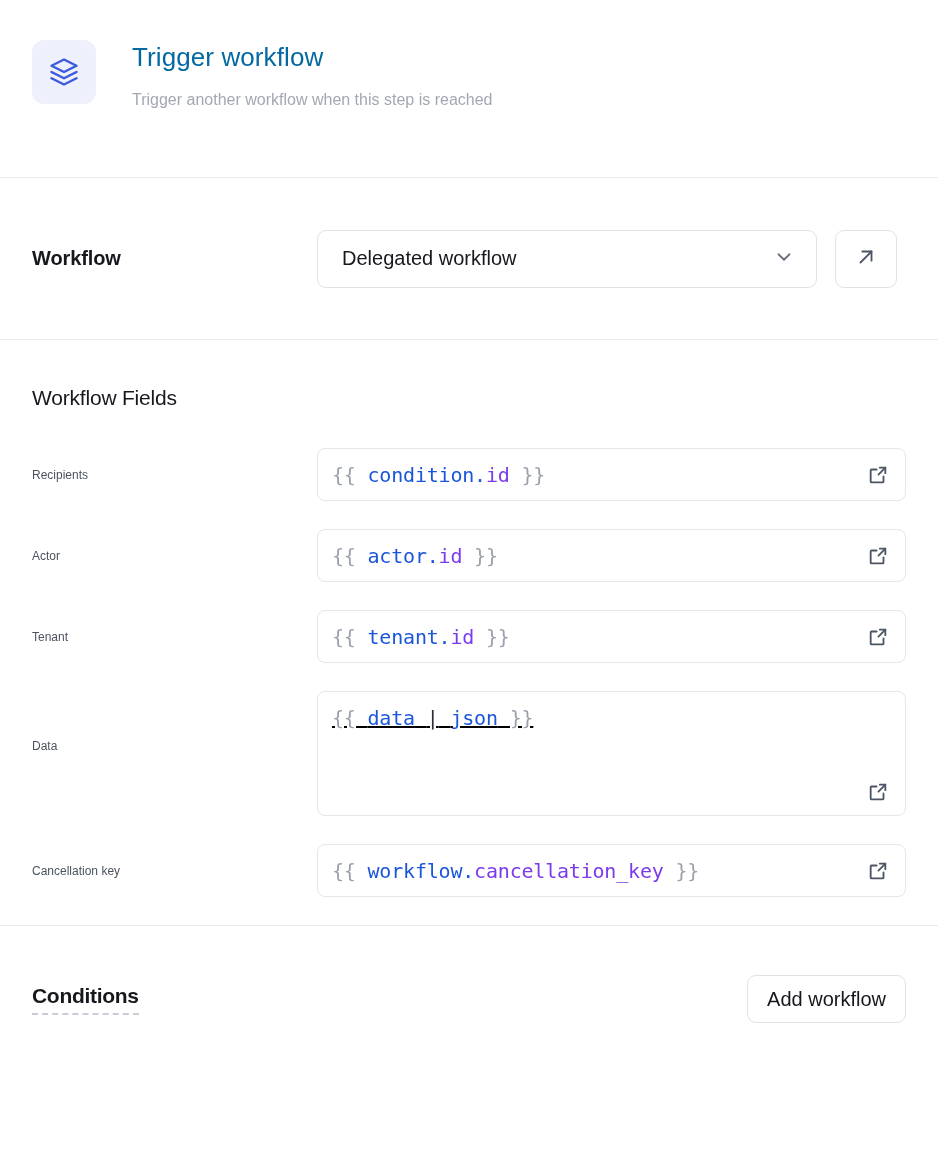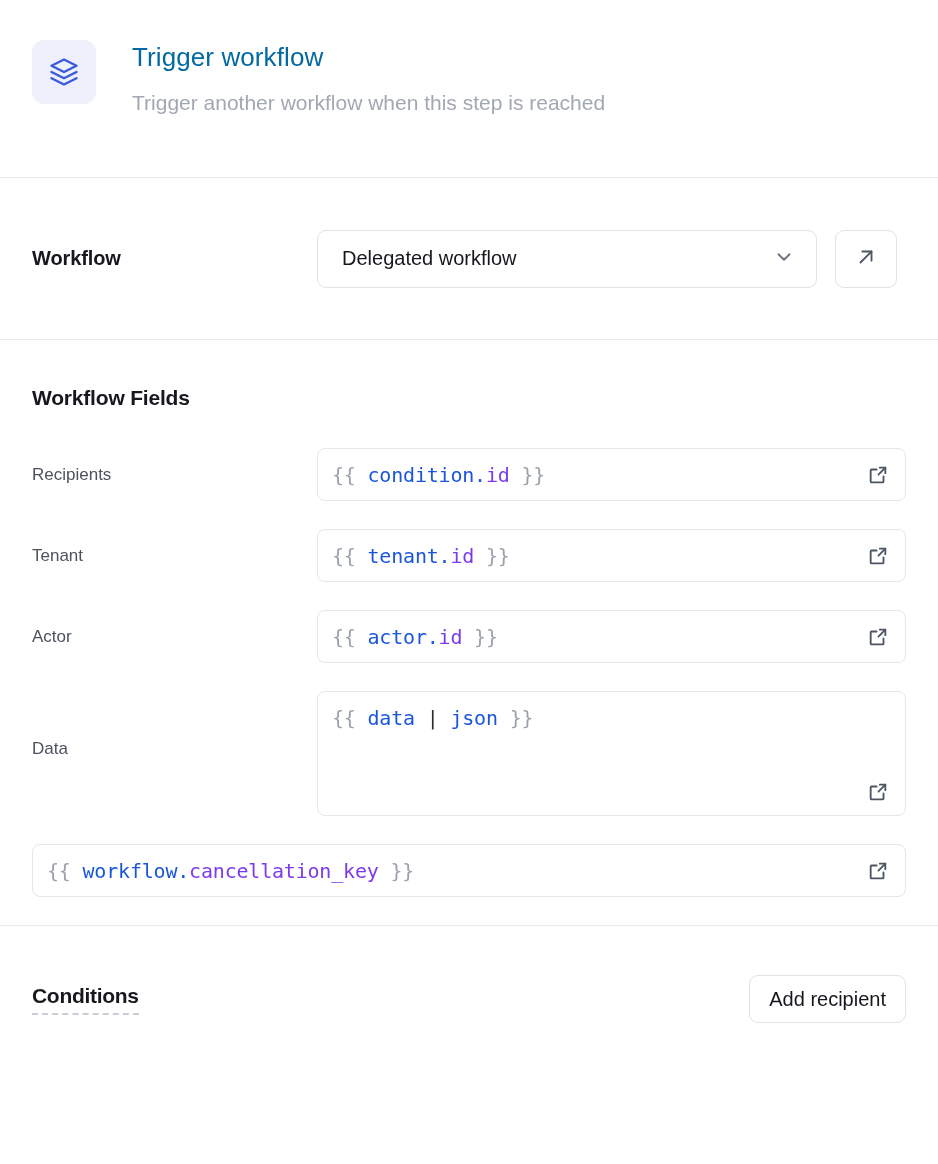--- a/index.html
+++ b/index.html
@@ -43,21 +43,21 @@
     padding-top: 12px;
   }
   .header-title {
     font-size: 26px;
     font-weight: 400;
     color: #0369a1;
     letter-spacing: 0.1px;
     line-height: 1.2;
   }
   .header-sub {
-    font-size: 21px;
+    font-size: 16px;
     font-weight: 400;
     color: #a2a8b2;
     margin-top: 17px;
     line-height: 1.2;
   }
 
   .divider {
     height: 1px;
     width: 100%;
     background: #e8eaed;
@@ -118,35 +118,35 @@
     align-items: center;
     justify-content: center;
   }
 
   
   .fields-section {
     padding: 0 32px;
   }
   .section-heading {
     font-size: 21px;
-    font-weight: 700;
+    font-weight: 400;
     color: #16181d;
     padding-top: 46px;
     letter-spacing: -0.2px;
   }
 
   .field-row {
     display: flex;
     align-items: center;
     margin-top: 0;
   }
   .field-label {
     width: 285px;
     min-width: 285px;
-    font-size: 17px;
+    font-size: 12px;
     color: #4c535e;
     font-weight: 400;
   }
   .field-label.top {
     align-self: flex-start;
   }
 
   .input-box {
     flex: 1;
     border: 1px solid #e4e6ea;
@@ -156,20 +156,21 @@
     align-items: center;
     justify-content: space-between;
     padding: 0 14px 0 14px;
     height: 53px;
   }
   .input-box.tall {
     height: 125px;
     align-items: stretch;
     flex-direction: column;
     padding: 13px 14px 10px 14px;
+    text-decoration: underline;
   }
   .input-box.tall .code {
     flex: none;
   }
   .input-box.tall .expand-holder {
     margin-top: auto;
     display: flex;
     justify-content: flex-end;
   }
 
@@ -285,36 +286,36 @@
             <span class="expand-btn">
               <svg width="22" height="22" viewBox="0 0 24 24" fill="none" stroke="#4b5563" stroke-width="2" stroke-linecap="round" stroke-linejoin="round">
                 <path d="M14 4h6v6"></path>
                 <line x1="12.5" y1="11.5" x2="20" y2="4"></line>
                 <path d="M18 13.5V19a1 1 0 0 1-1 1H5a1 1 0 0 1-1-1V7a1 1 0 0 1 1-1h5.5"></path>
               </svg>
             </span>
           </div>
         </div>
         <div class="field-row" style="margin-top: 28px;">
-          <div class="field-label">Tenant</div>
+          <div class="field-label">Actor</div>
           <div class="input-box">
-            <span class="code"><span class="tok-brace">{{ </span><span class="tok-obj">tenant</span><span class="tok-dot">.</span><span class="tok-prop">id</span><span class="tok-brace"> }}</span></span>
+            <span class="code"><span class="tok-brace">{{ </span><span class="tok-obj">actor</span><span class="tok-dot">.</span><span class="tok-prop">id</span><span class="tok-brace"> }}</span></span>
             <span class="expand-btn">
               <svg width="22" height="22" viewBox="0 0 24 24" fill="none" stroke="#4b5563" stroke-width="2" stroke-linecap="round" stroke-linejoin="round">
                 <path d="M14 4h6v6"></path>
                 <line x1="12.5" y1="11.5" x2="20" y2="4"></line>
                 <path d="M18 13.5V19a1 1 0 0 1-1 1H5a1 1 0 0 1-1-1V7a1 1 0 0 1 1-1h5.5"></path>
               </svg>
             </span>
           </div>
         </div>
         <div class="field-row" style="margin-top: 28px;">
-          <div class="field-label">Actor</div>
+          <div class="field-label">Tenant</div>
           <div class="input-box">
-            <span class="code"><span class="tok-brace">{{ </span><span class="tok-obj">actor</span><span class="tok-dot">.</span><span class="tok-prop">id</span><span class="tok-brace"> }}</span></span>
+            <span class="code"><span class="tok-brace">{{ </span><span class="tok-obj">tenant</span><span class="tok-dot">.</span><span class="tok-prop">id</span><span class="tok-brace"> }}</span></span>
             <span class="expand-btn">
               <svg width="22" height="22" viewBox="0 0 24 24" fill="none" stroke="#4b5563" stroke-width="2" stroke-linecap="round" stroke-linejoin="round">
                 <path d="M14 4h6v6"></path>
                 <line x1="12.5" y1="11.5" x2="20" y2="4"></line>
                 <path d="M18 13.5V19a1 1 0 0 1-1 1H5a1 1 0 0 1-1-1V7a1 1 0 0 1 1-1h5.5"></path>
               </svg>
             </span>
           </div>
         </div>
         <div class="field-row" style="margin-top: 28px;">
@@ -326,35 +327,36 @@
                 <svg width="22" height="22" viewBox="0 0 24 24" fill="none" stroke="#4b5563" stroke-width="2" stroke-linecap="round" stroke-linejoin="round">
                   <path d="M14 4h6v6"></path>
                   <line x1="12.5" y1="11.5" x2="20" y2="4"></line>
                   <path d="M18 13.5V19a1 1 0 0 1-1 1H5a1 1 0 0 1-1-1V7a1 1 0 0 1 1-1h5.5"></path>
                 </svg>
               </span>
             </div>
           </div>
         </div>
         <div class="field-row" style="margin-top: 28px;">
+          <div class="field-label">Cancellation key</div>
           <div class="input-box">
             <span class="code"><span class="tok-brace">{{ </span><span class="tok-obj">workflow</span><span class="tok-dot">.</span><span class="tok-prop">cancellation_key</span><span class="tok-brace"> }}</span></span>
             <span class="expand-btn">
               <svg width="22" height="22" viewBox="0 0 24 24" fill="none" stroke="#4b5563" stroke-width="2" stroke-linecap="round" stroke-linejoin="round">
                 <path d="M14 4h6v6"></path>
                 <line x1="12.5" y1="11.5" x2="20" y2="4"></line>
                 <path d="M18 13.5V19a1 1 0 0 1-1 1H5a1 1 0 0 1-1-1V7a1 1 0 0 1 1-1h5.5"></path>
               </svg>
             </span>
           </div>
         </div>
       </div>
   </div>
 
   <div class="spacer-28"></div>
   <div class="divider"></div>
 
   <div class="conditions-section">
     <div class="conditions-title">Conditions</div>
-    <button class="add-btn">Add recipient</button>
+    <button class="add-btn">Add workflow</button>
   </div>
 
 </div>
 
 </body></html>

